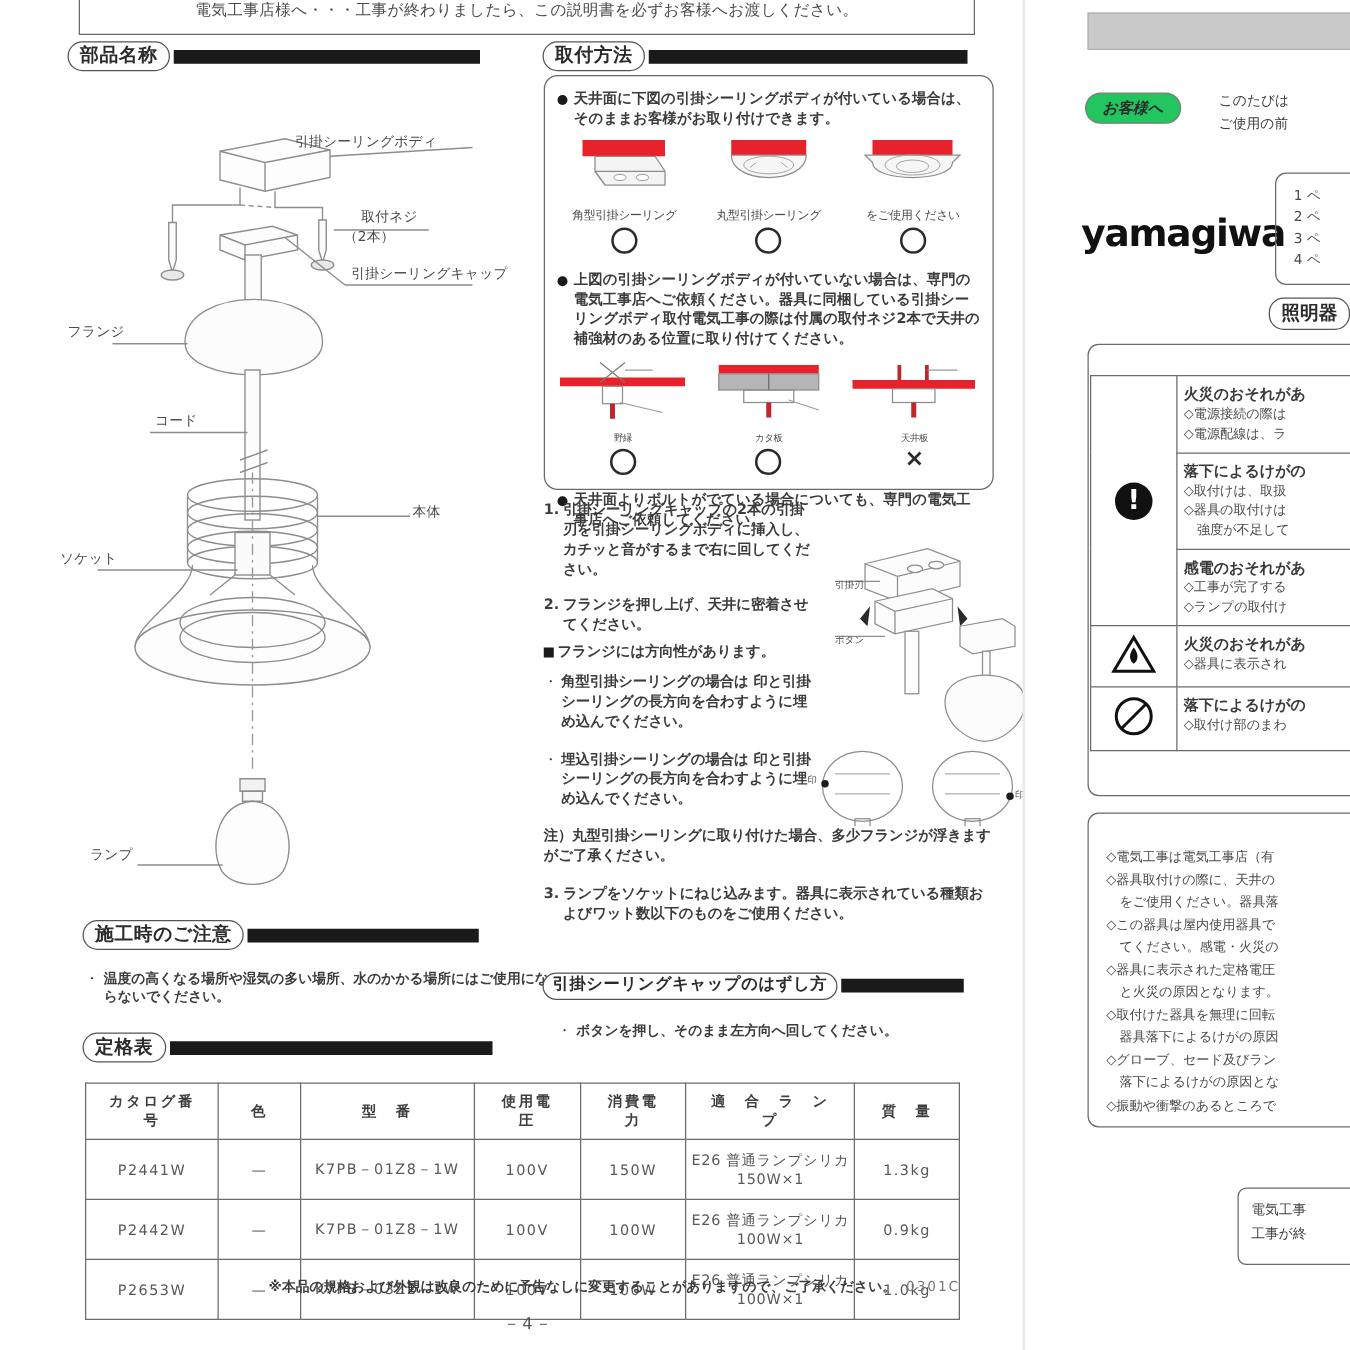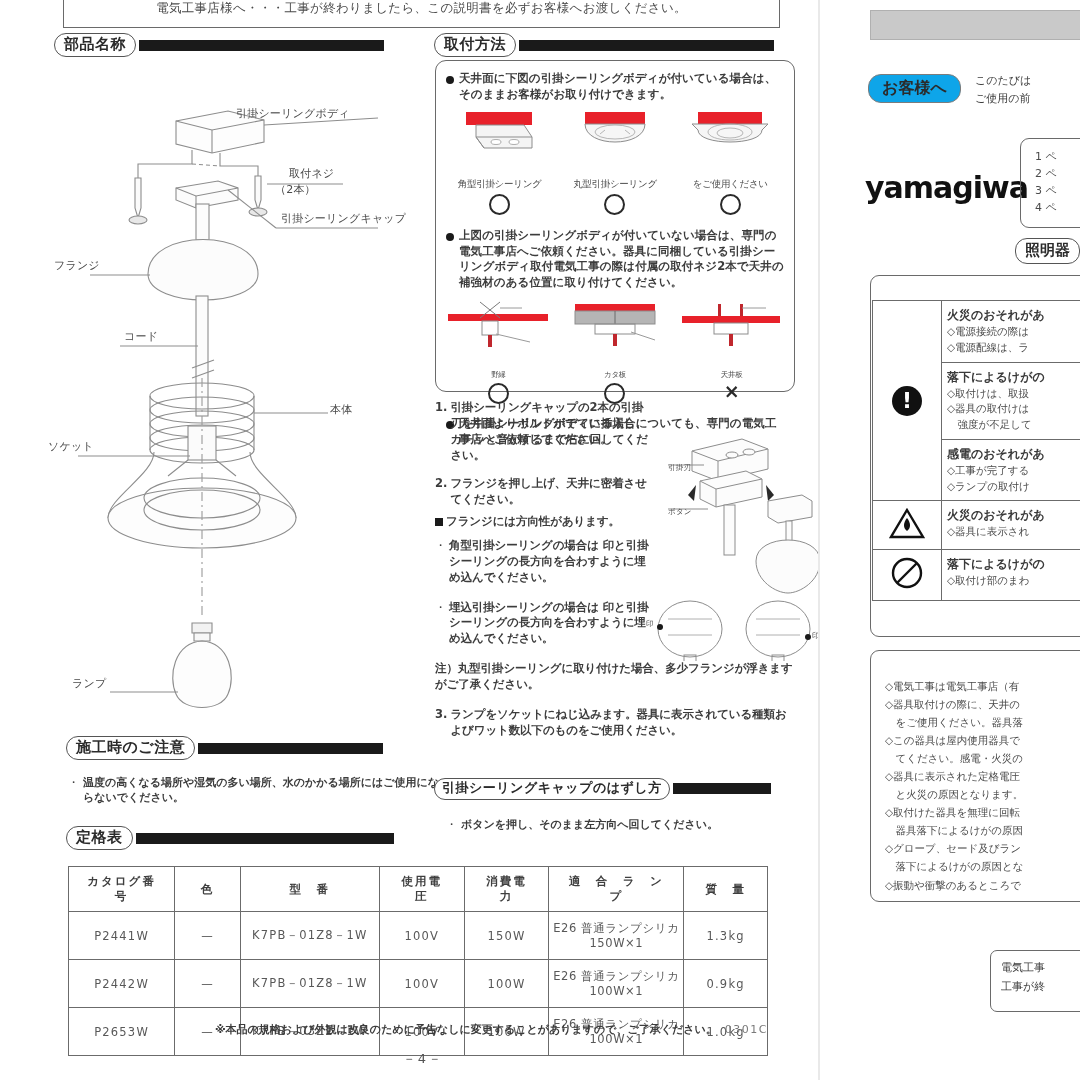--- a/index.html
+++ b/index.html
@@ -42,21 +42,21 @@
   .install-box{
     position:absolute;left:407px;top:60px;width:358px;height:330px;
     border:1.8px solid #6a6a6a;border-radius:11px;background:#fff;
   }
   .bullet-row{display:flex;gap:5px;padding:0 10px;}
   .bdot{flex:0 0 auto;width:8px;height:8px;border-radius:50%;background:#1a1a1a;margin-top:5px;}
   .btxt{font-size:11.5px;line-height:1.35;color:#3c3c3c;font-weight:bold;letter-spacing:.1px;}
 
   .ceil-row{display:flex;justify-content:space-around;padding:6px 6px 0;}
   .ceil-item{width:105px;text-align:center;}
-  .ceil-cap{font-size:9.5px;color:#4a4a4a;margin-top:14px;letter-spacing:-.3px;white-space:nowrap;}
+  .ceil-cap{font-size:9.5px;color:#4a4a4a;margin-top:2px;letter-spacing:-.3px;white-space:nowrap;}
   .mark-o{display:inline-block;width:17px;height:17px;border:2px solid #2a2a2a;border-radius:50%;margin-top:3px;}
   .mark-x{display:inline-block;font-size:19px;line-height:17px;color:#2a2a2a;margin-top:3px;font-weight:bold;}
 
   .sect2-row{display:flex;justify-content:space-around;padding:4px 4px 0;}
   .sect2-item{width:110px;text-align:center;}
 
   
   .steps{position:absolute;left:407px;top:400px;width:215px;}
   .step{display:flex;gap:3px;margin-bottom:13px;}
   .step-no{flex:0 0 auto;font-size:11.5px;font-weight:bold;color:#3c3c3c;}
@@ -78,22 +78,22 @@
 
   .foot-note{position:absolute;left:40px;top:1022px;width:700px;text-align:right;font-size:11px;color:#3c3c3c;font-weight:bold;}
   .foot-code{font-weight:normal;color:#7a7a7a;letter-spacing:1.5px;margin-left:8px;}
   .pageno{position:absolute;left:0;top:1050px;width:790px;text-align:center;font-size:13px;color:#555;letter-spacing:2px;}
 
   
   .right-page{position:absolute;left:820px;top:0;width:260px;height:1080px;background:#fff;overflow:hidden;}
   .grayband{position:absolute;left:50px;top:10px;width:300px;height:28px;background:#c9c9c9;border:1px solid #b0b0b0;}
   .cust-pill{
     position:absolute;left:48px;top:74px;
-    background:#0ea5e9;border:1.4px solid #7c7c7c;border-radius:13px;
-    padding:3px 13px;font-size:16px;font-weight:bold;color:#2b2b2b;
+    background:#22c55e;border:1.4px solid #7c7c7c;border-radius:13px;
+    padding:3px 13px;font-size:12px;font-weight:bold;color:#2b2b2b;font-style:italic;
   }
   .cust-text{position:absolute;left:155px;top:72px;width:200px;font-size:11px;line-height:1.6;color:#3c3c3c;}
   .brand{position:absolute;left:45px;top:170px;font-size:30px;font-weight:bold;color:#111;letter-spacing:-1px;}
   .idx-box{position:absolute;left:200px;top:138px;width:150px;height:88px;border:1.6px solid #6a6a6a;border-radius:9px;}
   .idx-line{font-size:11px;color:#4a4a4a;line-height:1.55;padding-left:14px;}
   .lamp-pill{
     position:absolute;left:195px;top:238px;
     border:1.6px solid #555;border-radius:12px;padding:2px 9px 3px;
     font-size:15px;font-weight:bold;color:#2b2b2b;white-space:nowrap;
   }

